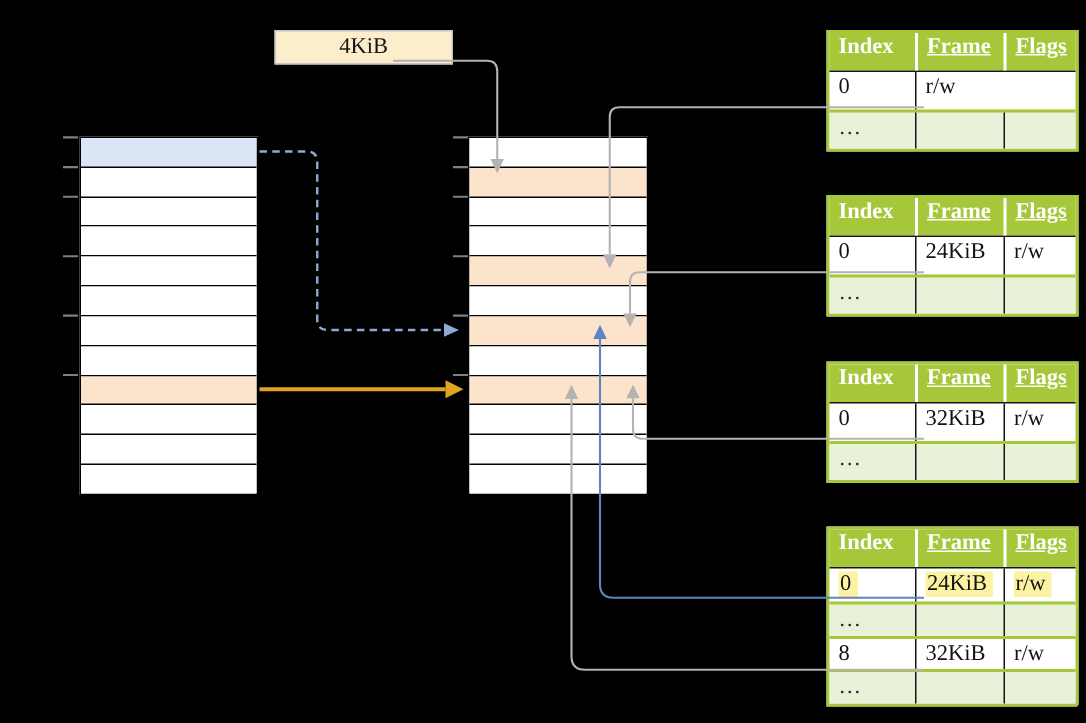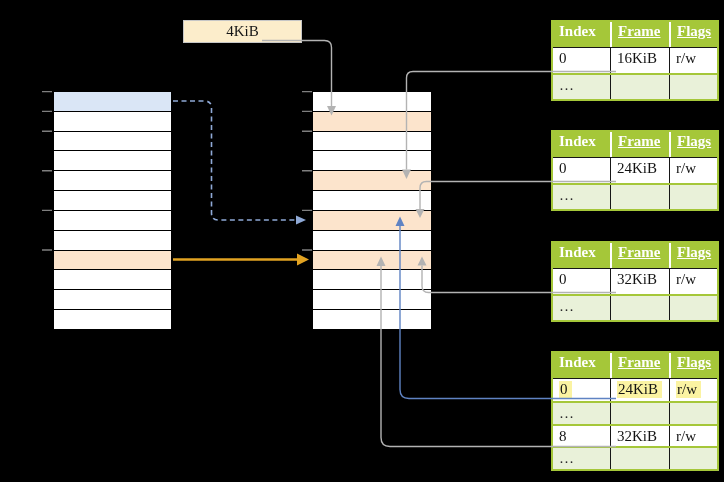--- a/index.html
+++ b/index.html
@@ -88,21 +88,20 @@
 
   <div id="tables">
       <div class="ptable" style="top: 20px;">
         <div class="prow phead">
           <div class="pcell c0">Index</div>
           <div class="pcell c1">Frame</div>
           <div class="pcell c2">Flags</div>
         </div>
         <div class="prow" style="height: 26px;">
           <div class="pcell c0"><span>0</span></div>
-          <div class="pcell c1"><span>16KiB</span></div>
           <div class="pcell c2"><span>r/w</span></div>
         </div>
         <div class="prow alt" style="height: 26px;">
           <div class="pcell c0"><span>…</span></div>
           <div class="pcell c1"></div>
           <div class="pcell c2"></div>
         </div>
       </div>
       <div class="ptable" style="top: 130px;">
         <div class="prow phead">

